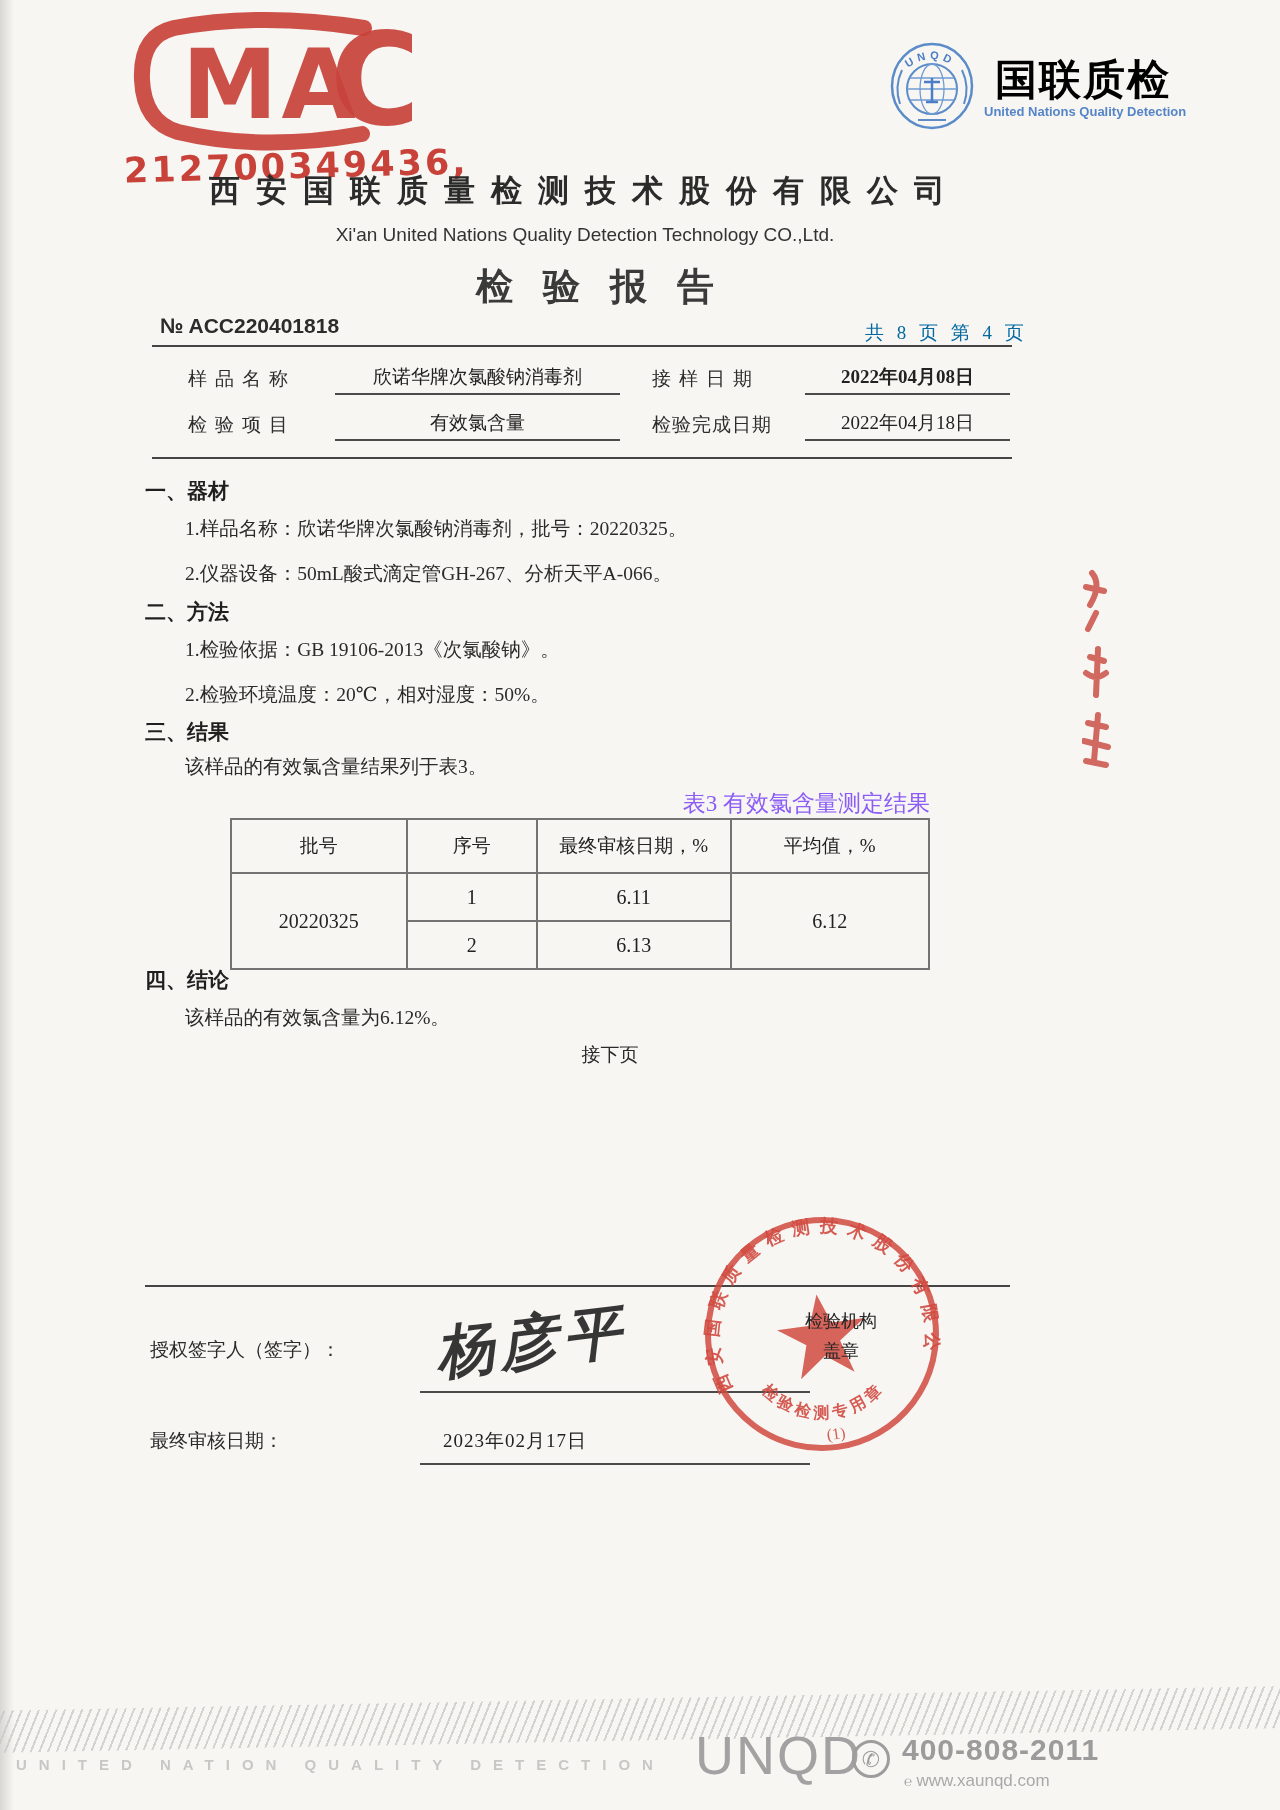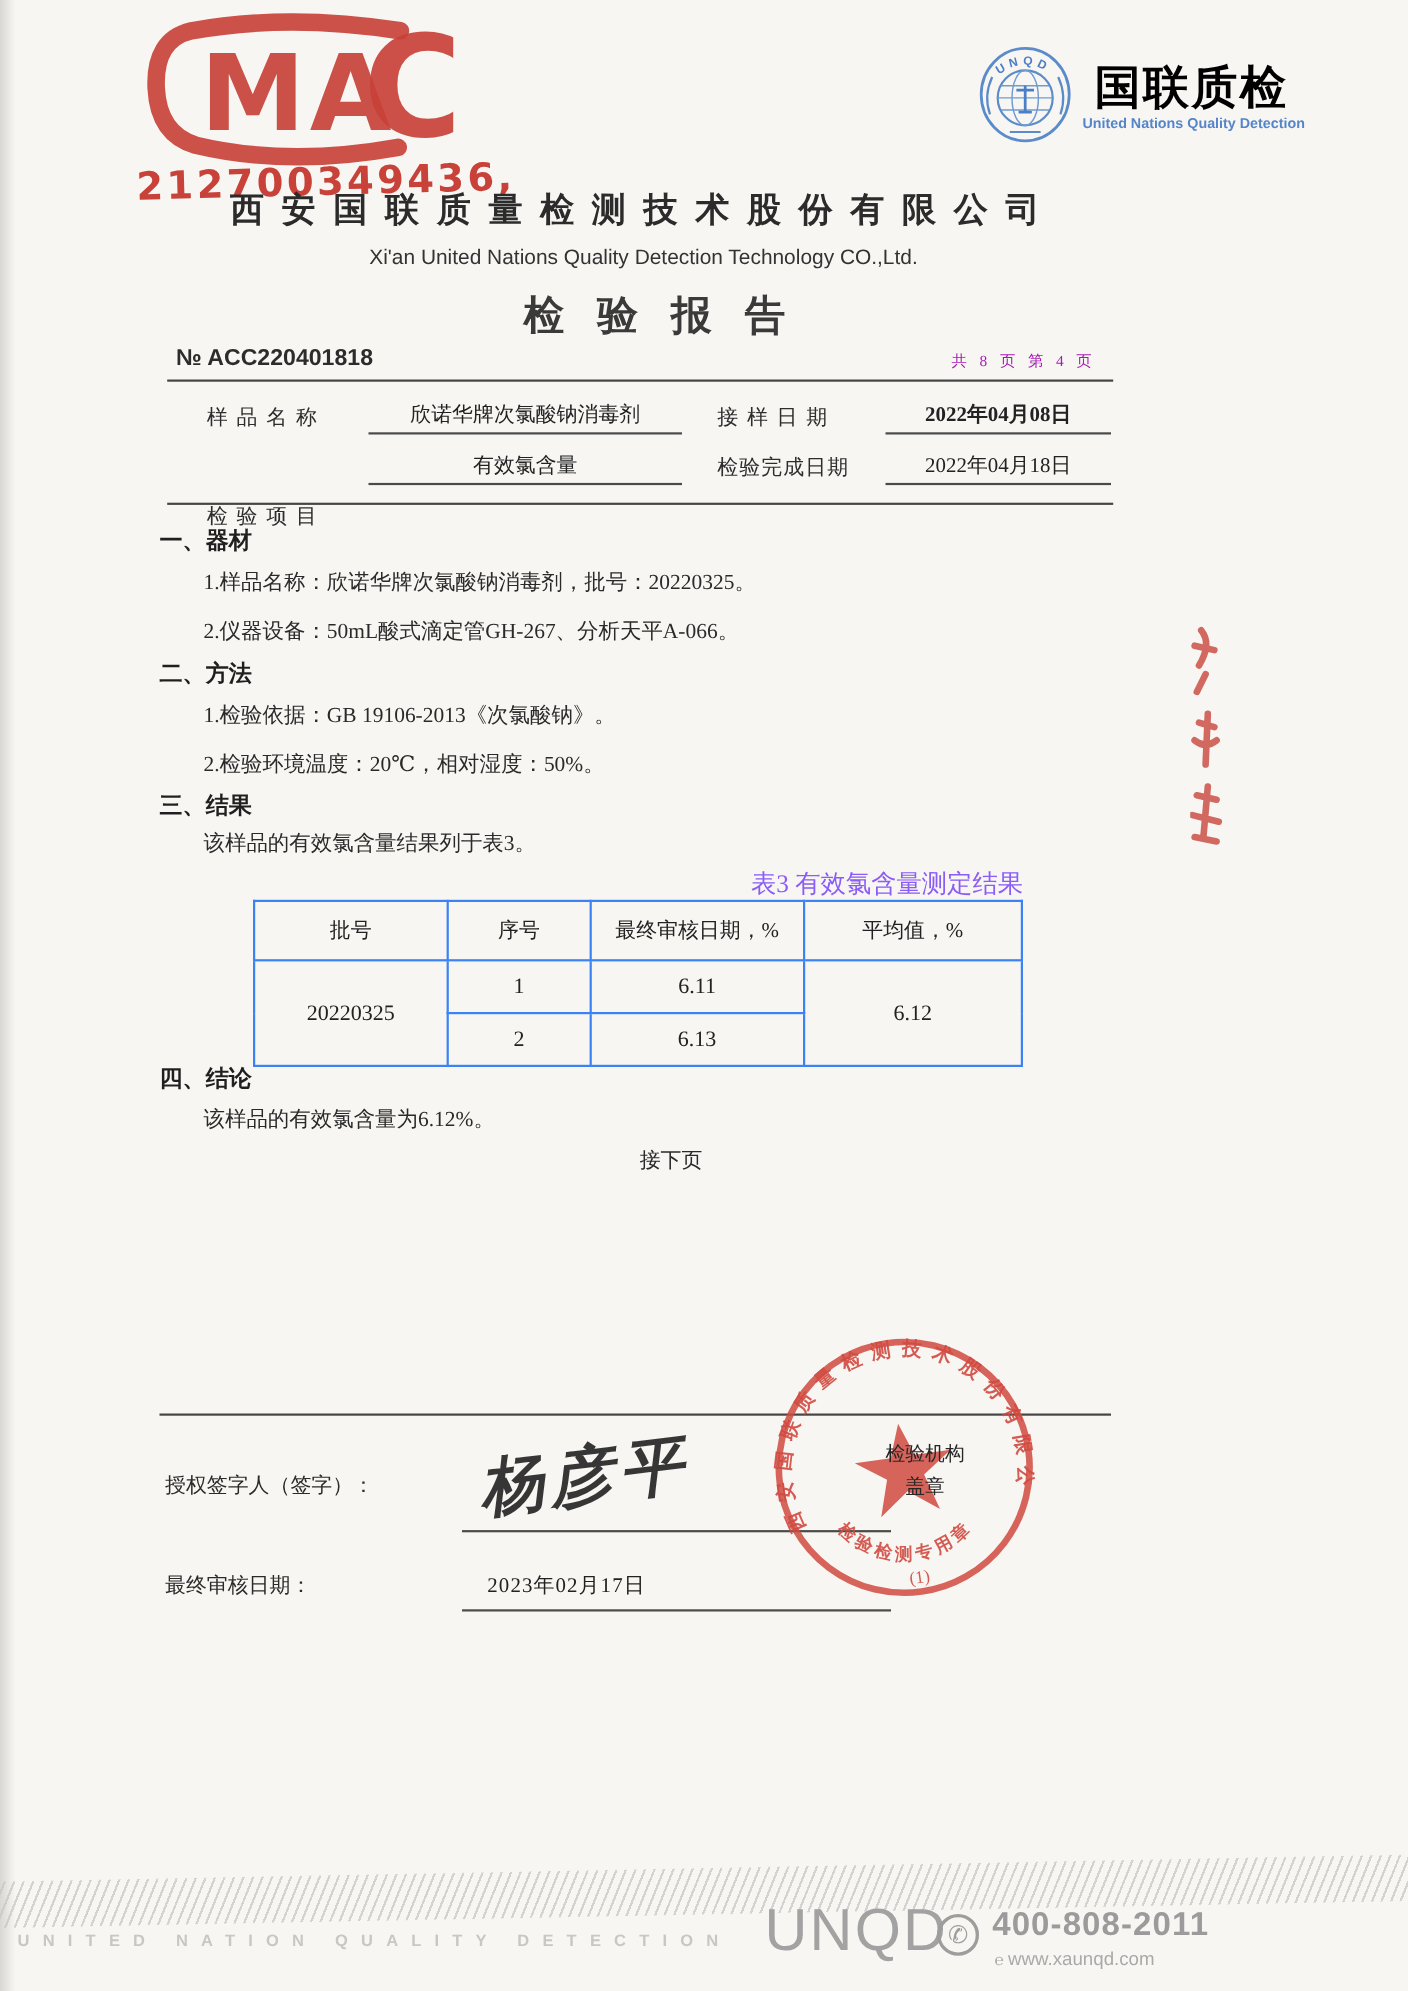--- a/index.html
+++ b/index.html
@@ -21,35 +21,35 @@
   .unqd-sub{left:984px;top:104px;font-size:13px;font-weight:700;color:#5585c8;
     font-family:"Liberation Sans",sans-serif;}
   .company-cn{left:55px;top:170px;width:1060px;text-align:center;
     font-size:31px;font-weight:700;letter-spacing:16px;color:#2b2b2b;}
   .company-en{left:55px;top:224px;width:1060px;text-align:center;
     font-size:19px;color:#333;font-family:"Liberation Sans",sans-serif;}
   .report-title{left:80px;top:262px;width:1060px;text-align:center;
     font-size:37px;font-weight:700;letter-spacing:30px;color:#3a3a3a;}
   .report-no{left:160px;top:314px;font-size:21px;font-weight:700;
     font-family:"Liberation Sans",sans-serif;color:#2c2c2c;}
-  .page-info{left:865px;top:320px;font-size:14px;letter-spacing:4px;color:#a21caf;}
+  .page-info{left:865px;top:320px;font-size:19px;letter-spacing:4px;color:#0369a1;}
   .hline{height:2px;background:#454545;}
   
   .info-label{font-size:19px;color:#2d2d2d;}
   .ls8{letter-spacing:8px;}
   .info-value{font-size:19px;text-align:center;border-bottom:2px solid #4a4a4a;
     padding-bottom:3px;color:#222;}
   
   .sec-head{left:145px;font-size:21px;font-weight:700;color:#1f1f1f;}
   .body-item{left:185px;font-size:19.5px;color:#2a2a2a;}
   .tbl-caption{left:230px;top:788px;width:700px;text-align:right;
     font-size:23px;color:#8b5cf6;}
   table.result{position:absolute;left:230px;top:818px;width:700px;
     border-collapse:collapse;}
-  table.result th,table.result td{border:2px solid #3b82f6;text-align:center;
+  table.result th,table.result td{border:2px solid #737373;text-align:center;
     font-weight:400;font-size:19px;color:#222;}
   table.result th{height:50px;}
   table.result td{height:44px;font-size:20px;}
   .next-page{left:230px;top:1042px;width:760px;text-align:center;
     font-size:19px;color:#2a2a2a;}
   
   .sig-label{left:150px;top:1337px;font-size:19px;color:#2a2a2a;}
   .sig-name{left:440px;top:1303px;font-size:58px;font-weight:700;color:#1c1c1c;
     transform:rotate(-7deg) skewX(-14deg);letter-spacing:6px;opacity:.88;}
   .sig-line{left:420px;top:1391px;width:390px;height:2px;background:#4a4a4a;}
@@ -121,21 +121,21 @@
 <div class="abs report-title">检验报告</div>
 <div class="abs report-no">№ ACC220401818</div>
 <div class="abs page-info">共 8 页 第 4 页</div>
 <div class="abs hline" style="left:152px;top:345px;width:860px;"></div>
 
 <div class="abs info-label ls8" style="left:188px;top:366px;">样品名称</div>
 <div class="abs info-value" style="left:335px;top:364px;width:285px;">欣诺华牌次氯酸钠消毒剂</div>
 <div class="abs info-label ls8" style="left:652px;top:366px;">接样日期</div>
 <div class="abs info-value" style="left:805px;top:364px;width:205px;font-weight:bold;">2022年04月08日</div>
 
-<div class="abs info-label ls8" style="left:188px;top:412px;margin-top:44px;">检验项目</div>
+<div class="abs info-label ls8" style="left:188px;top:412px;">检验项目</div>
 <div class="abs info-value" style="left:335px;top:410px;width:285px;">有效氯含量</div>
 <div class="abs info-label" style="left:652px;top:412px;letter-spacing:1px;">检验完成日期</div>
 <div class="abs info-value" style="left:805px;top:410px;width:205px;">2022年04月18日</div>
 
 <div class="abs hline" style="left:152px;top:457px;width:860px;"></div>
 
 <div class="abs sec-head" style="top:477px;">一、器材</div>
 <div class="abs body-item" style="top:515px;">1.样品名称：欣诺华牌次氯酸钠消毒剂，批号：20220325。</div>
 <div class="abs body-item" style="top:560px;">2.仪器设备：50mL酸式滴定管GH-267、分析天平A-066。</div>
 

